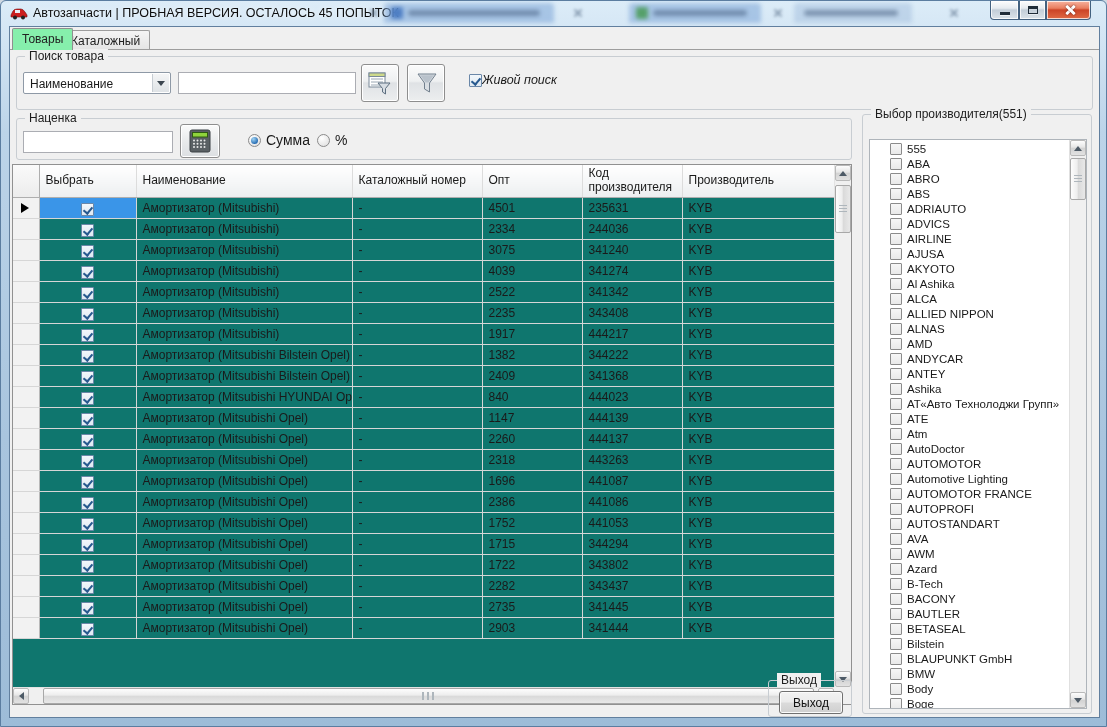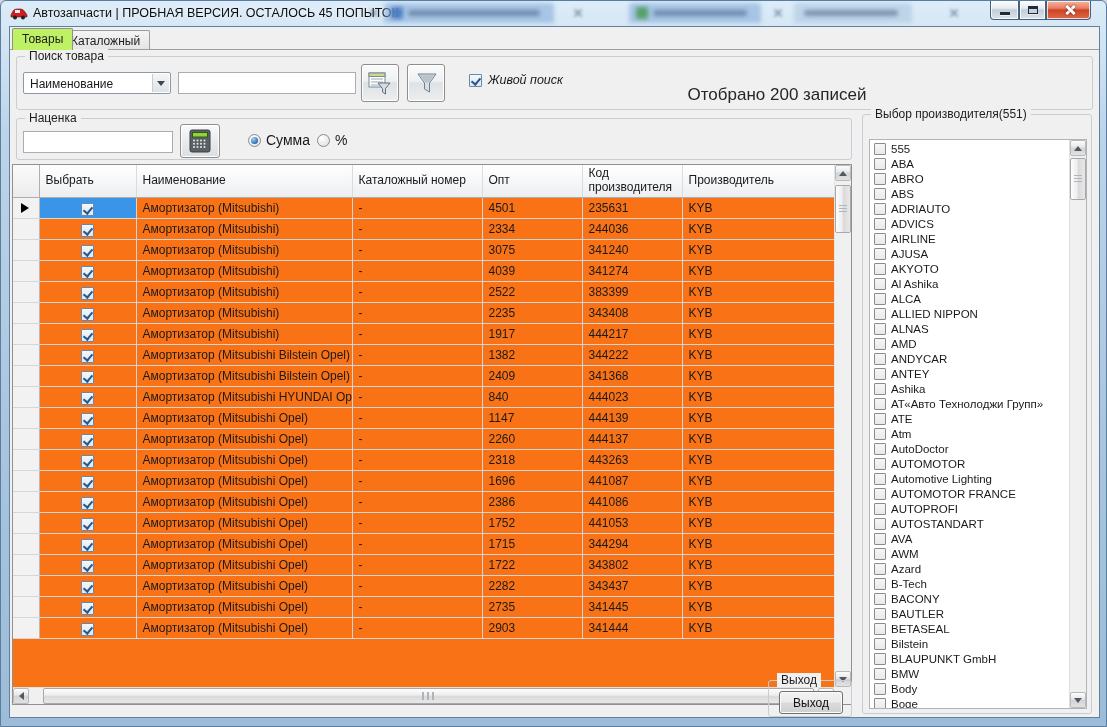--- a/index.html
+++ b/index.html
@@ -36,21 +36,21 @@
   .glyph-x { position:absolute; left:17px; top:3px; width:11px; height:11px; }
   .glyph-x::before,.glyph-x::after { content:""; position:absolute; left:5px; top:0; width:3px; height:12px; background:#fff; border-radius:1px; box-shadow:0 0 2px rgba(60,0,0,.7);}
   .glyph-x::before{transform:rotate(45deg);} .glyph-x::after{transform:rotate(-45deg);}
 
   
   .client { position:absolute; left:8px; top:25px; width:1091px; height:692px;
     background:#f0f0f0; border:1px solid #617f9e; }
 
   .tab { position:absolute; top:3px; height:20px; padding:3px 9px 0; background:linear-gradient(#f4f4f4,#e4e4e4);
     border:1px solid #9d9d9d; border-bottom:none; border-radius:2px 2px 0 0; font-size:12px; color:#222; }
-  .tab.active { top:1px; height:22px; background:#bef264; z-index:3; border-color:#8f8f8f; }
+  .tab.active { top:1px; height:22px; background:#86efac; z-index:3; border-color:#8f8f8f; }
   .tabpage { position:absolute; left:0; top:22px; right:0; bottom:0; background:#f0f0f0; border-top:1px solid #9d9d9d; }
 
   
   .groupbox { position:absolute; border:1px solid #c8cdd2; border-radius:3px; }
   .gb-title { position:absolute; top:-8px; left:8px; background:#f0f0f0; padding:0 4px; font-size:12px; color:#1c1c1c; white-space:nowrap; }
 
   
   .textbox { position:absolute; background:#fff; border:1px solid #abadb3; height:22px; font:12px "Liberation Sans",sans-serif; padding:0 5px; }
   .combobox { position:absolute; height:22px; background:#fff; border:1px solid #8e99a6; border-radius:2px; }
   .combo-value { position:absolute; left:6px; top:4px; font-size:12px; }
@@ -71,21 +71,21 @@
   .rdot { width:13px; height:13px; border-radius:50%; border:1px solid #8b8b8b; background:radial-gradient(circle at 35% 30%,#ffffff,#dcdcdc); position:relative; }
   .radio.sel .rdot::after { content:""; position:absolute; left:2px; top:2px; width:7px; height:7px; border-radius:50%;
     background:radial-gradient(circle at 35% 30%,#9fd4f5,#2a6fb4 70%); }
 
   .btn { position:absolute; height:23px; border:1px solid #707070; border-radius:3px; font:12px "Liberation Sans",sans-serif;
     background:linear-gradient(#f2f2f2,#ebebeb 48%,#dbdbdb 52%,#cfcfcf); box-shadow:inset 0 0 0 1px #fbfbfb; text-align:center; color:#111; }
 
   .records { position:absolute; font-size:17px; color:#262626; }
 
   
-  .grid-wrap { position:absolute; left:2px; top:114px; width:840px; height:541px; background:#f97316; border:1px solid #919191; }
+  .grid-wrap { position:absolute; left:2px; top:114px; width:840px; height:541px; background:#0f766e; border:1px solid #919191; }
   table.grid { border-collapse:collapse; table-layout:fixed; width:823px; }
   .grid th { height:32px; background:linear-gradient(#ffffff,#f4f5f6 60%,#eceef0); font-weight:normal; font-size:12px; text-align:left;
     padding:2px 6px; border-right:1px solid #dcdcdc; border-bottom:1px solid #aeaeae; line-height:1.15; }
   .grid th.rowhdr-h { background:linear-gradient(#fafafa,#ececec); border-right:1px solid #aeaeae; }
   .grid td { height:21px; font-size:12px; padding:0 6px; border-right:1px solid #d6d6d6; border-bottom:1px solid #d6d6d6;
     overflow:hidden; white-space:nowrap; }
   .grid td.rowhdr { background:#f2f2f2; border-right:1px solid #b9b9b9; position:relative; }
   .grid td.selcell { text-align:center; padding:0; }
   .grid td.selcell .checkbox { margin-top:3px; }
   .grid tr.current td.selcell { background:#3a95e8; }
@@ -104,25 +104,25 @@
   .sb-corner { position:absolute; right:0; bottom:0; width:17px; height:17px; background:#f0f0f0; }
   .thumb { position:absolute; background:linear-gradient(90deg,#fdfdfd,#ededed 45%,#d9d9d9 50%,#e8e8e8); border:1px solid #a8a8a8; border-radius:2px; }
   .thumb.h { background:linear-gradient(180deg,#fdfdfd,#ededed 45%,#d9d9d9 50%,#e8e8e8); }
   .thumb .gripv { position:absolute; left:3px; right:3px; top:50%; height:8px; margin-top:-4px;
     background:repeating-linear-gradient(180deg,#aeb6bc 0 1px,transparent 1px 3px); }
   .thumb .griph { position:absolute; top:3px; bottom:3px; left:50%; width:14px; margin-left:-7px;
     background:repeating-linear-gradient(90deg,#aeb6bc 0 2px,transparent 2px 5px); }
 
   
   .listbox { position:absolute; left:6px; top:24px; width:218px; height:570px; background:#fff; border:1px solid #aeb4ba; overflow:hidden; }
-  .li { display:flex; align-items:center; height:15px; padding-left:4px; gap:5px; font-size:11.5px; }
+  .li { display:flex; align-items:center; height:15px; padding-left:20px; gap:5px; font-size:11.5px; }
   .li .checkbox { width:12px; height:12px; }
   .list-vscroll { position:absolute; right:0; top:0; bottom:0; width:17px; background:#f0f0f0; border-left:1px solid #e0e0e0; }
 
-  .live-check { position:absolute; display:flex; align-items:center; gap:6px; }
+  .live-check { position:absolute; display:flex; align-items:center; }
   .live-check .lbl { font-style:italic; font-size:12.5px; }
 
   .calcbtn { position:absolute; width:40px; height:34px; border:1px solid #8e8e8e; border-radius:3px;
     background:linear-gradient(#fbfbfb,#e9ebec 50%,#dcdfe2); box-shadow:inset 0 0 0 1px #fff; }
 </style>
 </head>
 <body>
 
 <div class="window">
 
@@ -192,21 +192,20 @@
         <div class="iconbtn" style="left:390px;top:7px;">
           <svg width="26" height="26" viewBox="0 0 26 26">
             <path d="M4 3 L22 3 L15.5 12 L15.5 21 L10.5 18 L10.5 12 Z" fill="#d9dee3" stroke="#72808e"></path>
             <path d="M6 4.2 L20 4.2 L14.4 11.4 L11.6 11.4 Z" fill="#b9c2cb"></path>
           </svg>
         </div>
         <div class="live-check" style="left:452px;top:16px;">
           <span class="checkbox checked"></span>
           <span class="lbl">Живой поиск</span>
         </div>
-        <div class="records" style="left:610px;top:28px;width:300px;text-align:center;">Отобрано 200 записей</div>
       </div>
 
       <div class="groupbox" style="left:6px;top:68px;width:836px;height:42px;">
         <span class="gb-title">Наценка</span>
         <input class="textbox" style="left: 6px; top: 12px; width: 150px;" value="">
         <div class="calcbtn" style="left:163px;top:5px;">
           <svg width="24" height="24" viewBox="0 0 24 24" style="position:absolute;left:7px;top:4px;">
             <rect x="2" y="1" width="20" height="22" rx="2" fill="#5a6064" stroke="#3b4044"></rect>
             <rect x="4.5" y="3.5" width="15" height="4.5" fill="#8fd43c" stroke="#2e5c12"></rect>
             <g fill="#e8e8e8">
@@ -298,21 +297,21 @@
                 <td>341274</td>
                 <td>KYB</td>
               </tr>
 
               <tr>
                 <td class="rowhdr"></td>
                 <td class="selcell"><span class="checkbox checked"></span></td>
                 <td>Амортизатор (Mitsubishi)</td>
                 <td>-</td>
                 <td>2522</td>
-                <td>383399</td>
+                <td>341342</td>
                 <td>KYB</td>
               </tr>
 
               <tr>
                 <td class="rowhdr"></td>
                 <td class="selcell"><span class="checkbox checked"></span></td>
                 <td>Амортизатор (Mitsubishi)</td>
                 <td>-</td>
                 <td>2235</td>
                 <td>343408</td>

